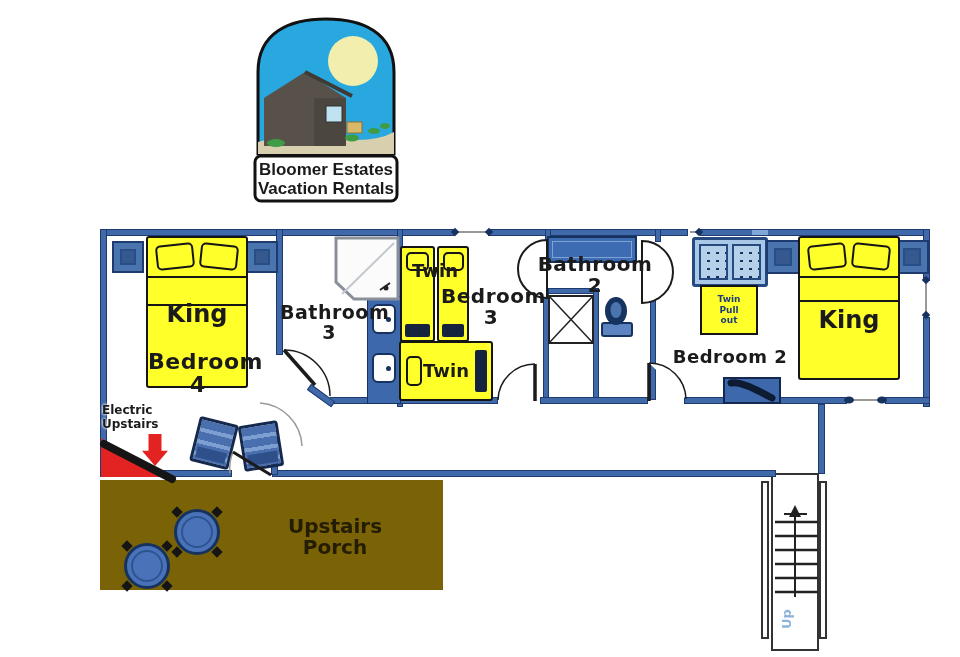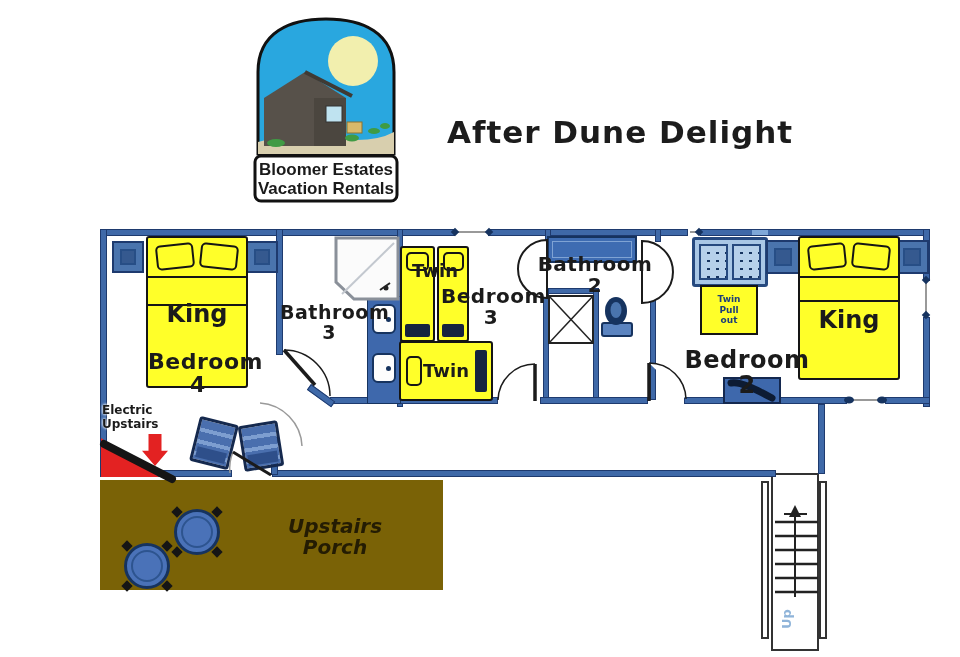--- a/index.html
+++ b/index.html
@@ -39,21 +39,21 @@
   .dresser{position:absolute;left:723px;top:377px;width:58px;height:27px;background:#3e68ac;border:2px solid #14284f;z-index:6;box-sizing:border-box;}
   .chair{position:absolute;width:40px;height:46px;border:3px solid #15294e;box-sizing:border-box;z-index:6;border-radius:3px;
          background:repeating-linear-gradient(180deg,#4a6fae 0 8px,#7d9ed0 8px 12px);}
   .chair .seat{position:absolute;left:2px;right:2px;bottom:2px;height:11px;background:#2e4f8a;}
   .fireplace{position:absolute;left:101px;top:438px;width:58px;height:39px;background:#e32222;
              clip-path:polygon(0 0,100% 100%,0 100%);z-index:6;}
   .arrow-red{position:absolute;left:142px;top:434px;width:26px;height:32px;background:#e32222;z-index:7;
              clip-path:polygon(25% 0,75% 0,75% 52%,100% 52%,50% 100%,0 52%,25% 52%);}
   
   .porch{position:absolute;left:100px;top:480px;width:343px;height:110px;background:#7a6206;z-index:2;}
-  .porch-lbl{left:255px;top:516px;width:160px;font-size:20px;font-weight:600;color:#241c03;font-style:italic;}
+  .porch-lbl{left:255px;top:516px;width:160px;font-size:20px;font-weight:600;color:#241c03;}
   .ptable{position:absolute;width:46px;height:46px;border-radius:50%;background:#4a72b8;border:3px solid #16335f;z-index:3;box-sizing:border-box;}
   .ptable .in{position:absolute;inset:4px;border:2px solid #2d548f;border-radius:50%;}
   .ptable .ft{position:absolute;width:8px;height:8px;background:#151515;transform:rotate(45deg);}
   
   .rail{position:absolute;width:8px;height:158px;top:481px;background:#fff;border:2px solid #333;box-sizing:border-box;z-index:4;}
   .stairbox{position:absolute;left:771px;top:473px;width:48px;height:178px;background:#fff;border:2px solid #333;box-sizing:border-box;z-index:4;}
   .up-lbl{left:780px;top:596px;width:30px;height:46px;color:#8fb4d9;font-size:13px;font-weight:700;
           writing-mode:vertical-rl;transform:rotate(180deg);z-index:8;}
   .overlay{position:absolute;left:0;top:0;width:960px;height:657px;z-index:7;pointer-events:none;}
 </style>
@@ -74,21 +74,20 @@
     <ellipse cx="24" cy="129" rx="9" ry="4" fill="#3f9b44"></ellipse>
     <ellipse cx="100" cy="124" rx="7" ry="3.5" fill="#3f9b44"></ellipse>
     <ellipse cx="122" cy="117" rx="6" ry="3" fill="#3f9b44"></ellipse>
     <ellipse cx="133" cy="112" rx="5" ry="3" fill="#3f9b44"></ellipse>
     <rect x="3" y="142" width="142" height="45" rx="6" fill="#fff" stroke="#111" stroke-width="3"></rect>
     <text x="74" y="161" text-anchor="middle" font-family="Liberation Sans, sans-serif" font-size="17" font-weight="bold" fill="#1a1a1a">Bloomer Estates</text>
     <text x="74" y="180" text-anchor="middle" font-family="Liberation Sans, sans-serif" font-size="17" font-weight="bold" fill="#1a1a1a">Vacation Rentals</text>
   </svg>
 
   <div class="title">
-    <div class="t1">After Dune Delight</div>
   </div>
 
   <div class="wall" style="left:100px;top:229px;width:355px;height:7px"></div>
   <div class="wall" style="left:488px;top:229px;width:200px;height:7px"></div>
   <div class="wall" style="left:700px;top:229px;width:230px;height:7px"></div>
   <div class="wall-light" style="left:752px;top:230px;width:16px;height:5px"></div>
   <div class="wall" style="left:100px;top:229px;width:7px;height:248px"></div>
   <div class="wall" style="left:923px;top:229px;width:7px;height:52px"></div>
   <div class="wall" style="left:923px;top:317px;width:7px;height:90px"></div>
   <div class="wall" style="left:276px;top:229px;width:7px;height:126px"></div>
@@ -191,21 +190,21 @@
       <div class="in"></div>
     </div>
   <div class="bed" style="left:798px;top:236px;width:102px;height:144px">
     <div class="pillow" style="left:8px;top:6px;width:38px;height:25px;transform:rotate(-6deg)"></div>
     <div class="pillow" style="left:52px;top:6px;width:38px;height:25px;transform:rotate(6deg)"></div>
     <div class="fold" style="top:38px"></div>
     <div class="fold" style="top:62px"></div>
     <div class="bedlabel" style="top:68px;font-size:24px">King</div>
   </div>
   <div class="dresser"></div>
-  <div class="lbl room-lbl" style="left:684px;top:348px;width:126px;font-size:24px">Bedroom 2</div>
+  <div class="lbl room-lbl" style="left:667px;top:348px;width:126px;font-size:18px">Bedroom 2</div>
 
   <div class="porch"></div>
   <div class="lbl porch-lbl">Upstairs Porch</div>
   <div class="ptable" style="left:174px;top:509px">
     <div class="in"></div>
     <div class="ft" style="left:-4px;top:-4px"></div>
     <div class="ft" style="right:-4px;top:-4px"></div>
     <div class="ft" style="left:-4px;bottom:-4px"></div>
     <div class="ft" style="right:-4px;bottom:-4px"></div>
   </div>

